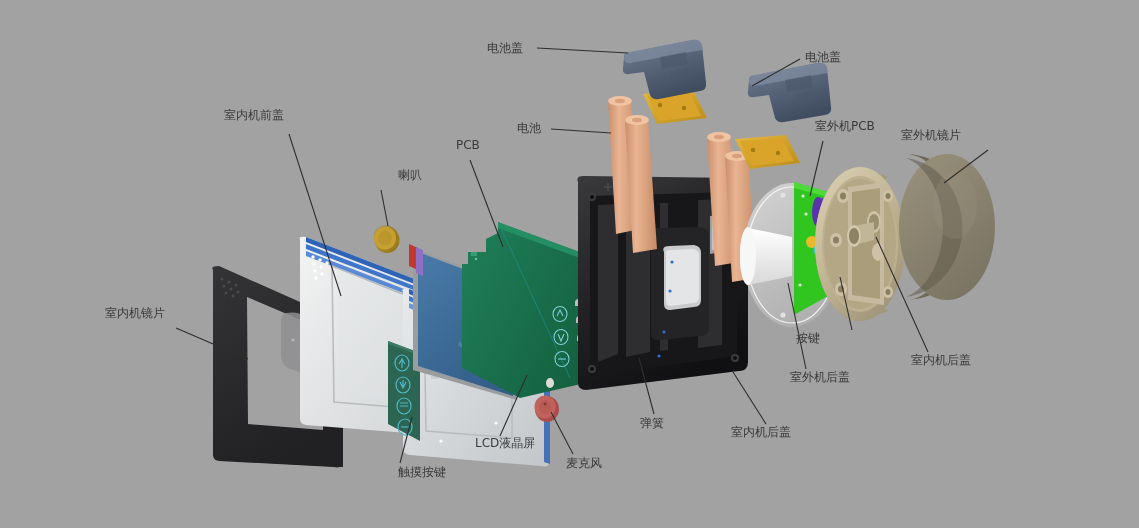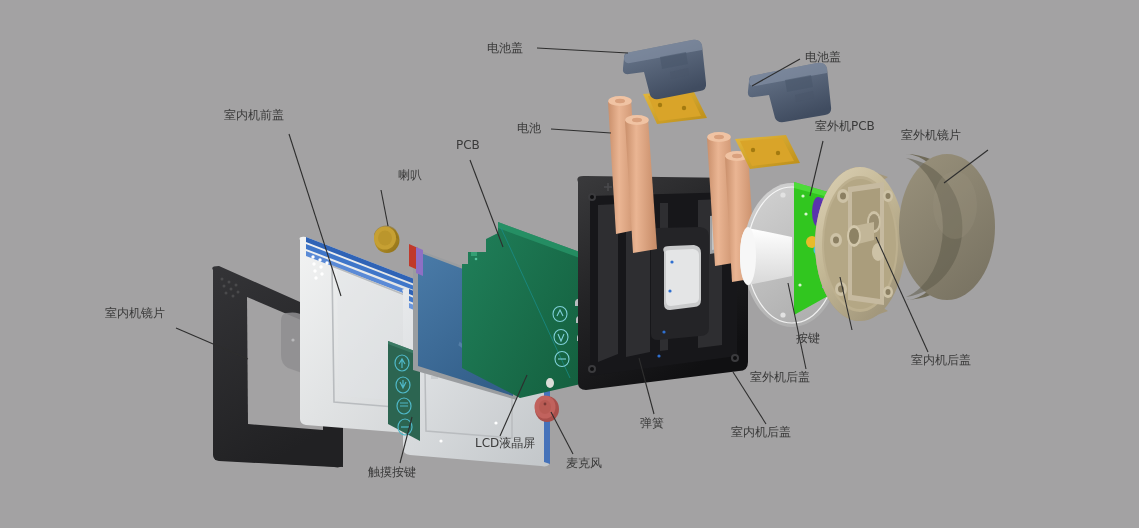--- a/index.html
+++ b/index.html
@@ -427,28 +427,28 @@
         <polyline points="806,369 788,283"></polyline>
         <polyline points="928,352 876,237"></polyline>
       </g>
 </svg>
 
 <div id="labels">
       <div class="cap" style="left: 224px; top: 109px;">室内机前盖</div>
       <div class="cap" style="left: 105px; top: 307px;">室内机镜片</div>
       <div class="cap" style="left: 362px; top: 169px; margin-left: 36px;">喇叭</div>
       <div class="cap" style="left: 456px; top: 139px;">PCB</div>
-      <div class="cap" style="left: 368px; top: 466px; font-family: Liberation Serif, serif;">触摸按键</div>
+      <div class="cap" style="left: 398px; top: 466px; font-family: Liberation Serif, serif;">触摸按键</div>
       <div class="cap" style="left: 475px; top: 437px; text-align: center;">LCD液晶屏</div>
       <div class="cap" style="left: 556px; top: 457px; margin-left: 10px;">麦克风</div>
       <div class="cap" style="left: 640px; top: 417px; text-align: right;">弹簧</div>
       <div class="cap" style="left: 731px; top: 426px;">室内机后盖</div>
       <div class="cap" style="left: 517px; top: 122px;">电池</div>
       <div class="cap" style="left: 487px; top: 42px;">电池盖</div>
       <div class="cap" style="left: 805px; top: 51px;">电池盖</div>
       <div class="cap" style="left: 815px; top: 120px;">室外机PCB</div>
       <div class="cap" style="left: 901px; top: 129px;">室外机镜片</div>
       <div class="cap" style="left: 796px; top: 332px;">按键</div>
-      <div class="cap" style="left: 750px; top: 371px;">室外机后盖</div>
+      <div class="cap" style="left: 790px; top: 371px;">室外机后盖</div>
       <div class="cap" style="left: 911px; top: 354px;">室内机后盖</div>
     </div>
 
 </div>
 
 </body></html>

